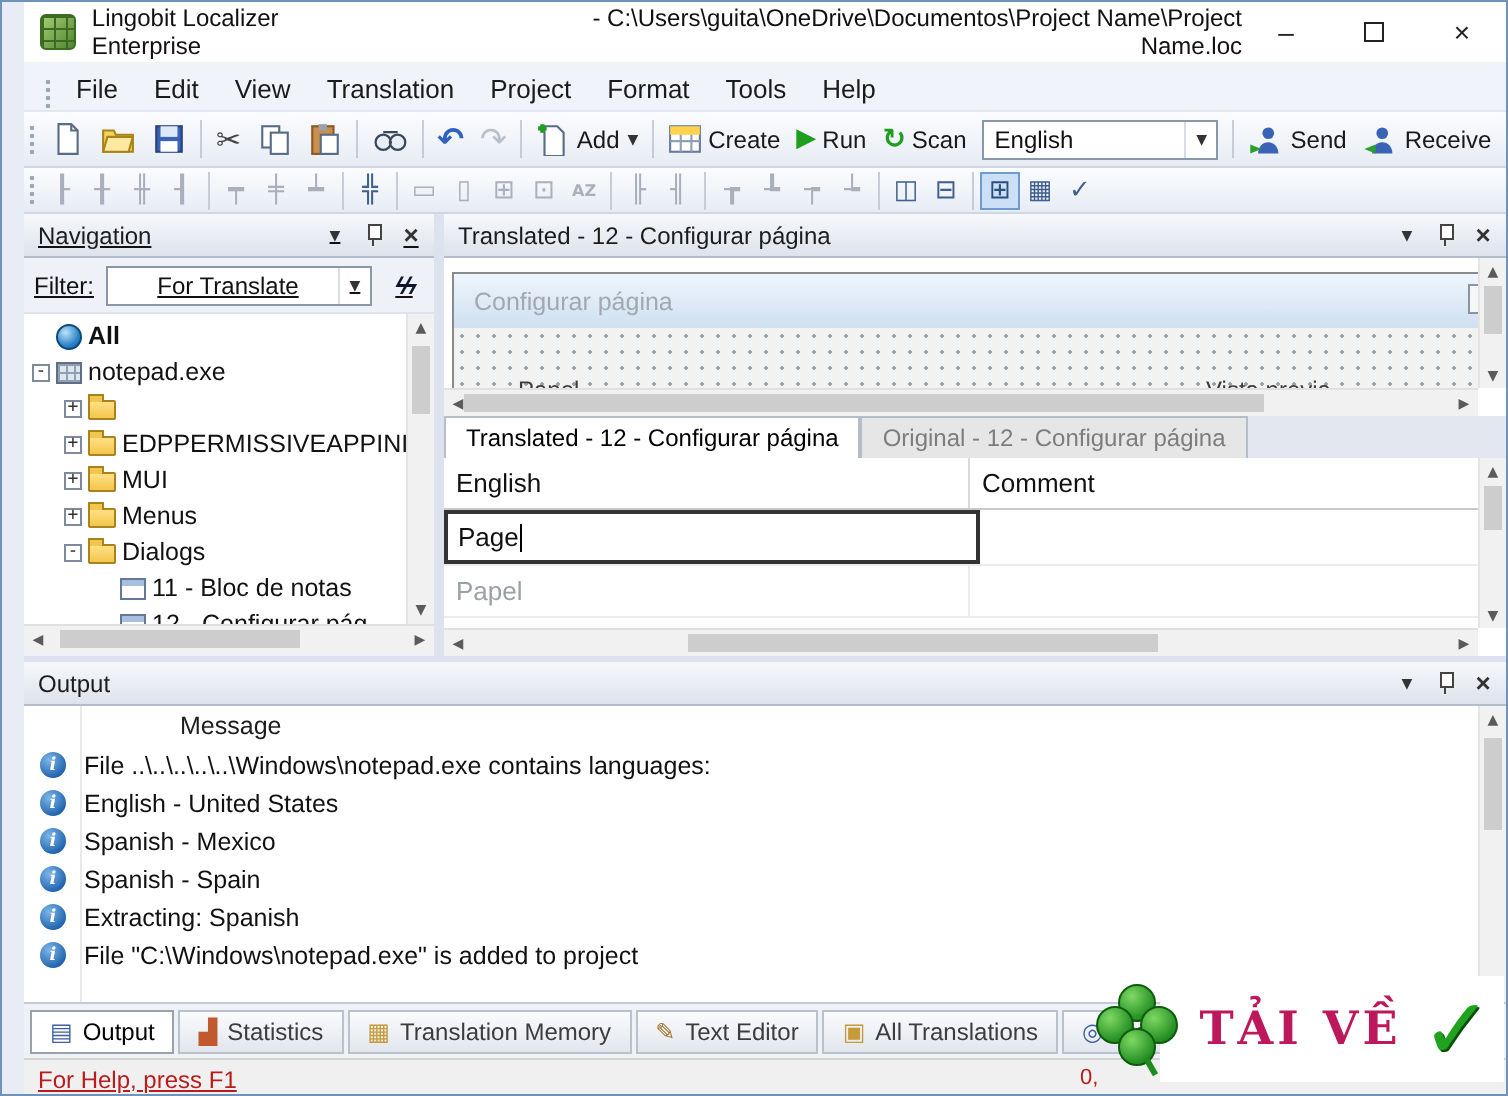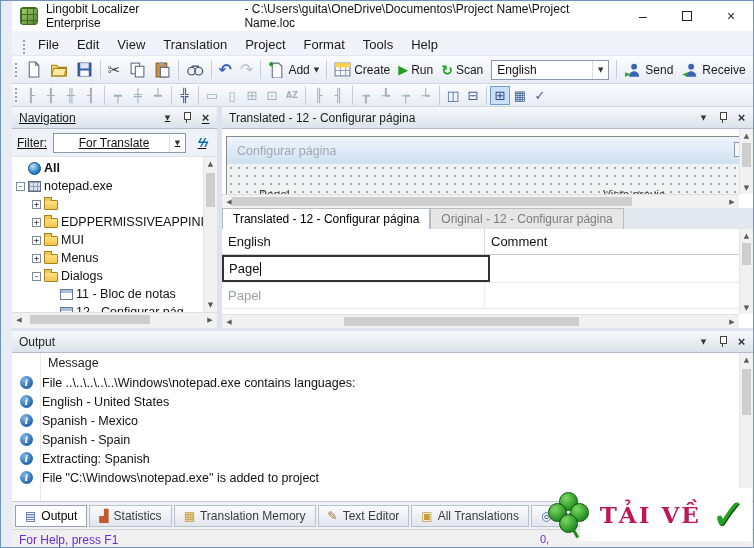--- a/index.html
+++ b/index.html
@@ -8,21 +8,21 @@
   .window { position:relative; width:754px; height:548px; background:#e8edf5;
             border:1px solid #6f94bb; overflow:hidden;padding-left:11px; }
 
   
   .titlebar { height:30px; background:#fff; display:flex; align-items:center; padding-left:8px; }
   .app-icon { width:18px; height:18px; border:1px solid #3c6b22; border-radius:3px;
     background:linear-gradient(135deg,#a6cf74,#4f8430);
     background-image:linear-gradient(#3c6b22 1px,transparent 1px),linear-gradient(90deg,#3c6b22 1px,transparent 1px),linear-gradient(135deg,#a6cf74,#4f8430);
     background-size:6px 6px,6px 6px,100% 100%; margin-right:8px; }
   .t-app { font-size:12px; }
-  .t-path { font-size:12px; margin-left:48px; }
+  .t-path { font-size:12px; margin-left:48px;text-align:right; }
   .win-btns { margin-left:auto; display:flex; height:30px; }
   .win-btn { width:44px; height:30px; display:flex; align-items:center; justify-content:center; font-size:14px; color:#222; }
   .max-glyph { width:10px; height:10px; border:1px solid #222; }
 
   
   .menubar { height:25px; background:#f0f3f9; display:flex; align-items:flex-end; padding-left:10px; border-bottom:1px solid #e2e7f0; }
   .menu-item { padding:3px 9px; font-size:13px; color:#1a1a1a; }
   .grip { width:5px; height:16px; margin:0 2px 0 0;
     background-image:radial-gradient(circle,#9aa5b6 1px,transparent 1.3px); background-size:4px 4px; }
 
@@ -56,21 +56,21 @@
   .pin { position:relative; width:10px; height:13px; }
   .pin::before { content:""; position:absolute; left:2px; top:1px; width:5px; height:6px; border:1px solid #444; background:#fff; }
   .pin::after { content:""; position:absolute; left:4px; top:8px; width:1px; height:4px; background:#444; }
 
   .nav-panel { width:205px; display:flex; flex-direction:column; background:#eef2f8;text-decoration:underline; }
   .filter-row { height:27px; display:flex; align-items:center; gap:6px; padding:0 5px; }
   .filter-label { font-size:12px; }
   .filter-combo { flex:1; height:20px; background:#fff; border:1px solid #8a97a8; display:flex; align-items:center; }
   .filter-combo .combo-text { text-align:center; }
   .refresh-btn { width:20px; height:20px; display:flex; align-items:center; justify-content:center;
-    color:#0369a1; font-weight:bold; font-style:italic; font-size:12px; letter-spacing:-2px; }
+    color:#0f172a; font-weight:bold; font-style:italic; font-size:12px; letter-spacing:-2px; }
   .tree { position:relative; height:156px; background:#fff; overflow:hidden; border-top:1px solid #dfe4ec; }
   .tree-inner { position:absolute; left:0; top:2px; right:14px; }
   .tree-row { height:18px; display:flex; align-items:center; gap:3px; }
   .tree-label { font-size:12.5px; white-space:nowrap; overflow:hidden; }
   .tree-label.bold { font-weight:bold; }
   .exp { width:9px; height:9px; min-width:9px; border:1px solid #7f8b9a; background:#fff; font-size:9px;
          line-height:7px; text-align:center; color:#333; font-family:"DejaVu Sans Mono",monospace; }
   .exp.empty { border:none; background:transparent; }
   .icon-globe { width:13px; height:13px; min-width:13px; border-radius:50%; border:1px solid #0c4a7e;
     background:radial-gradient(circle at 35% 30%, #bfe3f7, #2f86c9 60%, #13598f); }
@@ -139,42 +139,42 @@
   .gd-vsb .sb-thumb { position:absolute; left:2px; right:2px; top:14px; height:22px; }
   .gd-vsb .sb-a.down { position:absolute; bottom:0; left:0; right:0; }
   .gd-hsb { position:absolute; left:0; right:14px; bottom:0; height:14px; background:#f1f1f1; border-top:1px solid #e0e0e0; }
   .gd-hsb .sb-a { position:absolute; top:0; width:14px; height:14px; }
   .gd-hsb .sb-thumb { position:absolute; left:122px; width:235px; top:2px; bottom:2px; }
 
   
   .dock-gap { height:3px; background:#dde3ee; }
   .output-body { position:relative; height:148px; background:#fff; }
   .msg-gridline { position:absolute; left:28px; top:0; bottom:0; width:1px; background:#e9e9e9; }
-  .msg-header { height:20px; display:flex; align-items:center; padding-left:36px; font-size:12.5px; color:#1c1c1c; }
+  .msg-header { height:20px; display:flex; align-items:center; padding-left:36px; font-size:12.5px; color:#1c1c1c;margin-left:42px; }
   .msg-row { height:19px; display:flex; align-items:center; }
   .info-icon { width:13px; height:13px; min-width:13px; border-radius:50%; margin:0 9px 0 8px;
     background:radial-gradient(circle at 35% 30%, #7db6e8, #1e62ad 75%); color:#fff;
     font-family:"DejaVu Serif",serif; font-style:italic; font-weight:bold; font-size:9px;
     display:flex; align-items:center; justify-content:center; }
   .msg-text { font-size:12.5px; white-space:nowrap; }
   .out-vsb { position:absolute; right:0; top:0; bottom:0; width:14px; border-left:1px solid #e4e4e4; background:#f1f1f1; }
   .out-vsb .sb-a { height:14px; }
   .out-vsb .sb-thumb { position:absolute; left:2px; right:2px; top:16px; height:46px; }
   .out-vsb .sb-a.down { position:absolute; bottom:0; left:0; right:0; }
 
   
   .bottom-tabs { height:28px; background:#eef1f6; border-top:1px solid #c3cad6; display:flex; align-items:center; gap:2px; padding-left:3px; }
   .btab { height:22px; display:flex; align-items:center; gap:5px; padding:0 9px; border:1px solid #b9c1cc;
     background:linear-gradient(#fafbfc,#e2e6ed); font-size:12px; color:#3c3c3c; white-space:nowrap; }
   .btab.active { background:#fff; border-color:#99a1ad; color:#000; }
   .btab-icon { font-family:"DejaVu Sans",sans-serif; font-size:12px; }
 
   
   .statusbar { position:relative; height:20px; background:#f0f0f0; border-top:1px solid #d4d4d4;
-    display:flex; align-items:center; padding-left:7px; font-size:12px; color:#6d28d9; }
+    display:flex; align-items:center; padding-left:7px; font-size:12px; color:#b91c1c;text-decoration:underline; }
   .status-right { position:absolute; left:528px; top:3px; font-size:11px; }
 
   
   .watermark { position:absolute; right:1px; bottom:6px; height:53px; display:flex; align-items:center; z-index:10; }
   .clover { position:relative; width:46px; height:48px; z-index:12; margin-right:-12px; }
   .leaf { position:absolute; width:19px; height:19px; border-radius:50%;
     background:radial-gradient(circle at 35% 30%, #7fd964, #1f8a1f 75%); border:1px solid #0c5c0c; }
   .leaf.n { left:13px; top:1px; } .leaf.w { left:2px; top:12px; }
   .leaf.e { left:24px; top:12px; } .leaf.s { left:13px; top:23px; }
   .clover::after { content:""; position:absolute; left:28px; top:38px; width:3px; height:9px;

